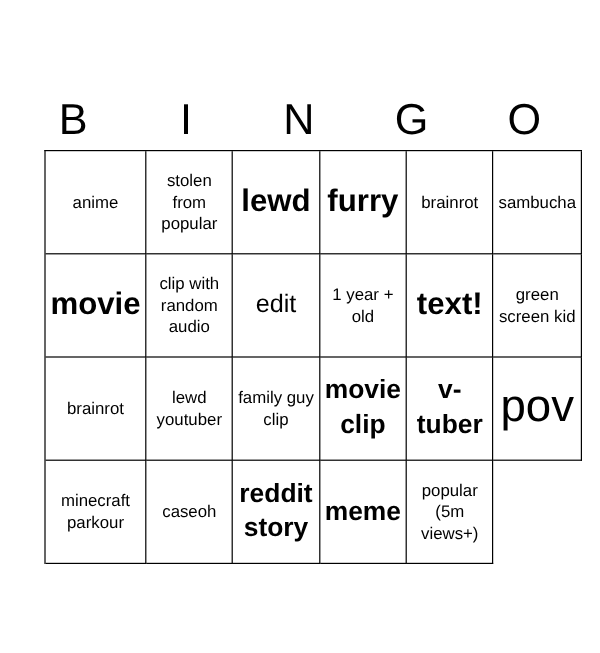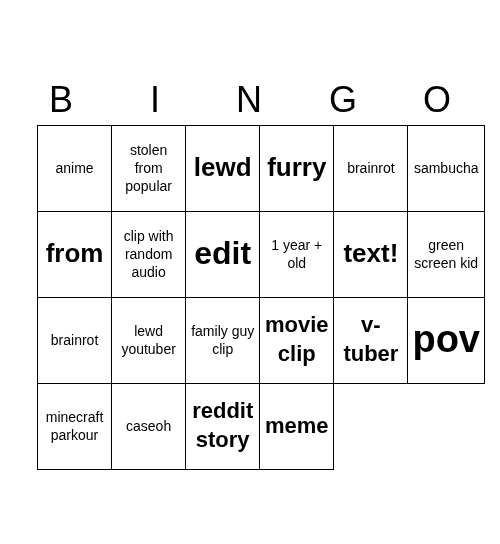--- a/index.html
+++ b/index.html
@@ -57,62 +57,63 @@
       line-height: 1.3;
     }
 
     .bingo-cell.large-text {
       font-size: 26px;
       font-weight: bold;
       text-align: center;
     }
 
     .bingo-cell.xl-text {
-      font-size: 32px;
-      font-weight: bold;
+      font-size: 21px;
+      font-weight: normal;
     }
 
     .bingo-cell.medium-large {
       font-size: 22px;
       font-weight: bold;
     }
 
     .bingo-cell.big-pov {
       font-size: 38px;
-      font-weight: bold;
+      font-weight: normal;
     }
   </style>
 </head>
 <body>
 
 <div class="bingo-container">
   <div class="bingo-header">
   <div class="bingo-header-cell">B</div>
       <div class="bingo-header-cell">I</div>
       <div class="bingo-header-cell">N</div>
       <div class="bingo-header-cell">G</div>
       <div class="bingo-header-cell">O</div>
     </div>
   <div class="bingo-grid">
   <div class="bingo-cell">anime</div>
       <div class="bingo-cell">stolen from popular</div>
       <div class="bingo-cell large-text">lewd</div>
       <div class="bingo-cell large-text">furry</div>
       <div class="bingo-cell">brainrot</div>
       <div class="bingo-cell">sambucha</div>
-      <div class="bingo-cell large-text">from</div>
+      <div class="bingo-cell large-text">movie</div>
       <div class="bingo-cell">clip with random audio</div>
       <div class="bingo-cell xl-text">edit</div>
       <div class="bingo-cell">1 year + old</div>
       <div class="bingo-cell large-text">text!</div>
       <div class="bingo-cell">green screen kid</div>
       <div class="bingo-cell">brainrot</div>
       <div class="bingo-cell">lewd youtuber</div>
       <div class="bingo-cell">family guy clip</div>
       <div class="bingo-cell medium-large">movie clip</div>
       <div class="bingo-cell medium-large">v-tuber</div>
       <div class="bingo-cell big-pov">pov</div>
       <div class="bingo-cell">minecraft parkour</div>
       <div class="bingo-cell">caseoh</div>
       <div class="bingo-cell medium-large">reddit story</div>
       <div class="bingo-cell medium-large">meme</div>
+      <div class="bingo-cell">popular (5m views+)</div>
     </div>
 </div>
 
 </body></html>

